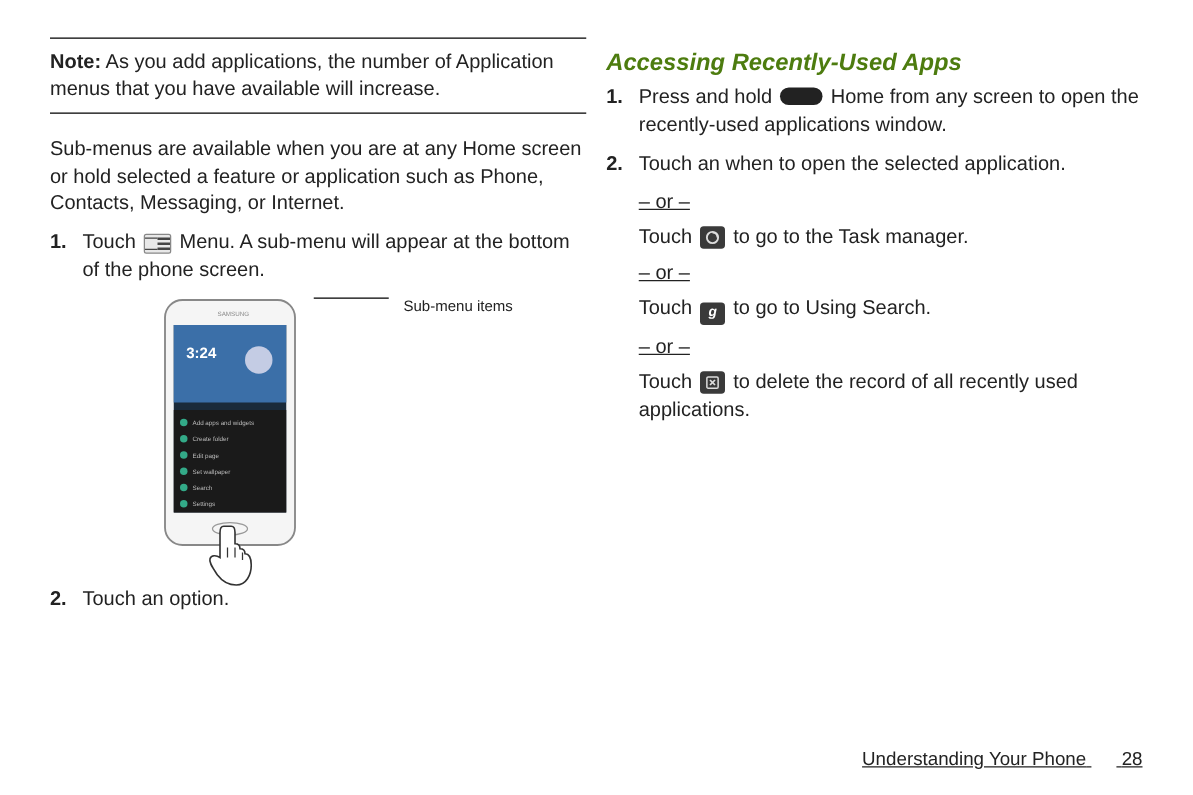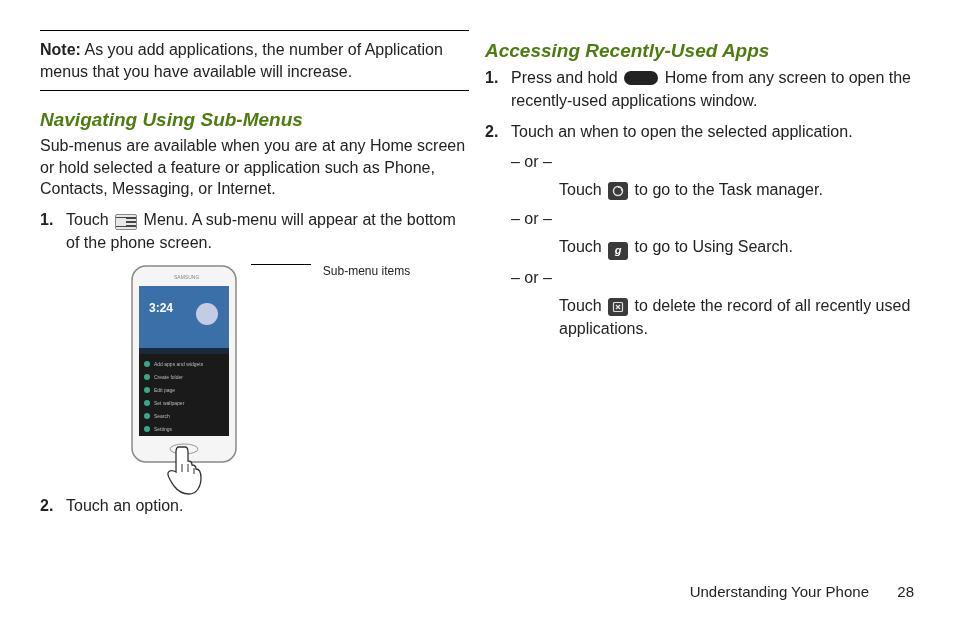--- a/index.html
+++ b/index.html
@@ -86,44 +86,45 @@
       display: block; width: 12px; height: 1.5px; background:#444;
       box-shadow: 0 -4px 0 #444, 0 4px 0 #444;
     }
     .icon-home {
       width: 34px; height: 14px; border-radius: 7px; background:#222;
     }
     .icon-task { background:#3a3a3a; width:20px; height:18px; border-radius:3px; }
     .icon-task svg { width:12px; height:12px; }
     .icon-google { background:#3a3a3a; width:20px; height:18px; border-radius:3px; color:#fff; font-size:11px; font-weight:bold; font-style: italic; }
     .icon-delete { background:#3a3a3a; width:20px; height:18px; border-radius:3px; }
-    .or-sep { margin: 6px 0; }
-    .sub-text { line-height:1.4; margin-bottom:4px;margin-left:48px; }
+    .or-sep { margin: 6px 0; text-decoration: underline; }
+    .sub-text { line-height:1.4; margin-bottom:4px; }
     .phone-wrap {
       display: flex;
       justify-content: center;
       gap: 12px;
       margin: 10px 0 18px 0;
       position: relative;
       padding-left: 30px;
     }
     .phone {
       width: 110px;
       height: 200px;
       position: relative;
     }
     .callout-line {
       width: 60px; height: 1px; background:#000;
     }
     .callout-label { font-size: 12px; }
     .footer {
       position: absolute;
-      bottom: 36px;
+      bottom: 20px;
       right: 40px;
       font-size: 15px;
+      text-decoration: underline;
     }
     .footer .sep { display:inline-block; width:20px; }
     .hand {
       position: absolute;
       bottom: -38px;
       left: 28px;
       width: 48px;
       height: 60px;
     }
   </style>
@@ -131,21 +132,20 @@
 <body>
 
 <div class="columns">
 
   <div class="col">
     <div class="note-box">
       <span class="note-label">Note:</span>
       <span class="note-first">As you add applications, the number of Application menus that you have available will increase.</span>
     </div>
 
-    <h3 class="section-head">Navigating Using Sub-Menus</h3>
     <p class="body-text">Sub-menus are available when you are at any Home screen or hold selected a feature or application such as Phone, Contacts, Messaging, or Internet.</p>
 
     <ol class="ol">
       <li>
         <span class="num">1.</span>
         <span>Touch </span>
         <span class="icon-inline icon-menu">
             <span class="bars"></span>
           </span>
         <span class="bold">Menu</span><span>. A sub-menu will appear at the bottom of the phone screen.</span>

